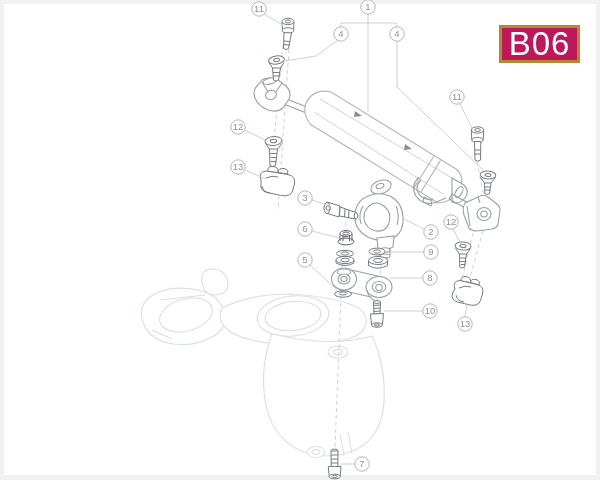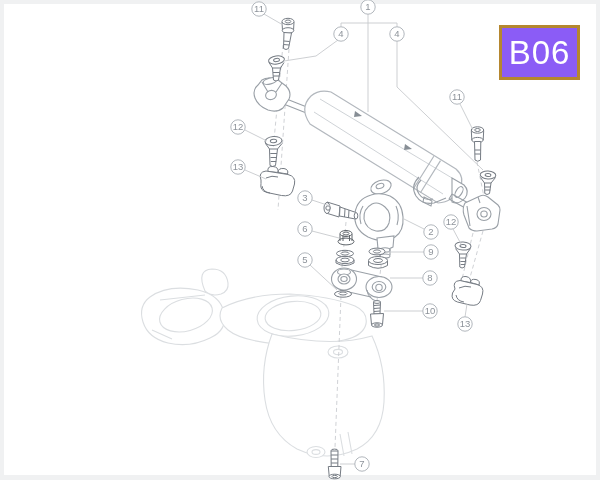--- a/index.html
+++ b/index.html
@@ -1,22 +1,22 @@
 <!DOCTYPE html>
 <html><head>
 <meta charset="utf-8">
 <style>
   html,body{margin:0;padding:0;background:#ffffff;}
   .panel{position:relative;width:600px;height:480px;background:#ffffff;overflow:hidden;
          font-family:"Liberation Sans", sans-serif;}
   .frame{position:absolute;inset:0;border:4px solid #f0f1f2;border-bottom-width:5px;
          pointer-events:none;z-index:1;}
   .art{position:absolute;left:0;top:0;z-index:2;}
-  .badge{position:absolute;left:499px;top:25px;width:81px;height:55px;box-sizing:border-box;
-         background:#8b5cf6;border:3px solid #b5872f;color:#ffffff;display:flex;
+  .badge{position:absolute;left:499px;top:25px;width:81px;height:38px;box-sizing:border-box;
+         background:#be185d;border:3px solid #b5872f;color:#ffffff;display:flex;
          align-items:center;justify-content:center;font-size:33px;font-weight:400;
          letter-spacing:1px;z-index:3;}
   svg text.callout-num{font-family:"Liberation Sans", sans-serif;font-size:9.5px;fill:#8d939a;}
   .ghost{stroke:#dbdee1;fill:#ffffff;stroke-width:1.1;}
   .pl{stroke:#b3b8be;fill:#ffffff;stroke-width:1.2;}        
   .pm{stroke:#9aa0a7;fill:#ffffff;stroke-width:1.1;}        
   .pf{stroke:#767c84;fill:#ffffff;stroke-width:1;}          
   .pd{stroke:#5f656b;fill:#ffffff;stroke-width:1;}          
   .hint{stroke:#cfd3d7;fill:none;stroke-width:1;}
   .nofill{fill:none;}

